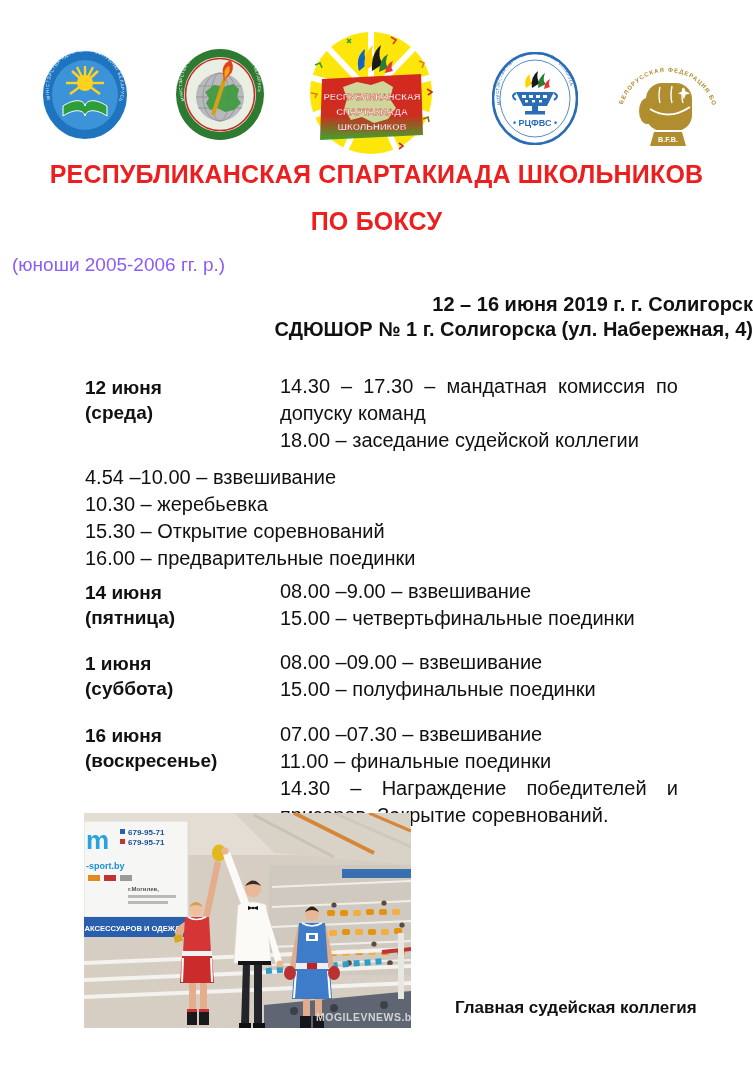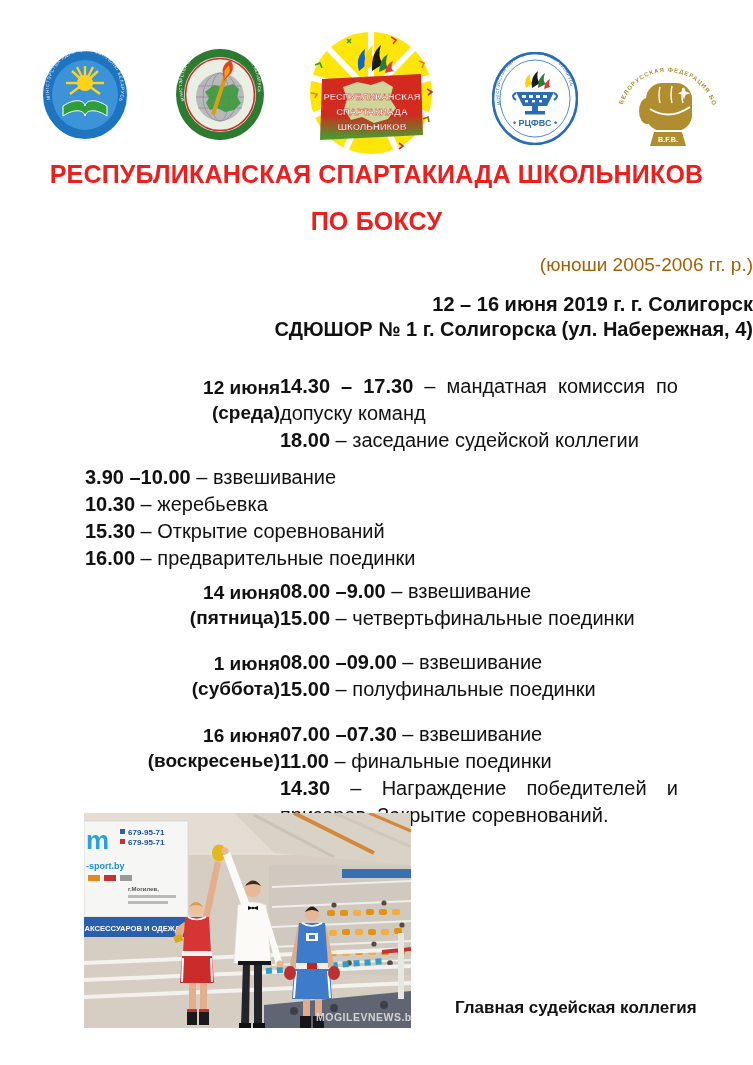--- a/index.html
+++ b/index.html
@@ -1,31 +1,31 @@
 <!DOCTYPE html>
 <html><head>
 <meta charset="utf-8">
 <style>
   html,body{margin:0;padding:0;background:#fff;}
   .page{position:relative;width:753px;height:1065px;background:#ffffff;
         font-family:"Liberation Sans",sans-serif;color:#111;overflow:hidden;}
   .abs{position:absolute;}
   
   .title-red{left:0;right:0;text-align:center;font-weight:bold;font-size:25px;color:#ED1E1E;letter-spacing:.2px;}
-  .subtitle{left:0;right:0;text-align:right;font-size:19px;color:#a16207;}
+  .subtitle{left:0;right:0;text-align:left;font-size:19px;color:#8b5cf6;padding-left:12px;}
   .info{left:0;right:0;text-align:right;font-size:20px;font-weight:bold;color:#111;padding-left:32px;}
   
   .schedule{position:absolute;left:85px;top:373px;width:633px;}
   .srow{display:flex;}
   .srow.r0{margin-bottom:10px}.srow.r1{margin-bottom:6px}.srow.r2{margin-bottom:17px}
   .srow.r3{margin-bottom:18px}.srow.r4{margin-bottom:0}
-  .datecol{width:195px;flex:0 0 195px;text-align:right;font-weight:bold;font-size:19px;line-height:25px;padding-top:2px;}
+  .datecol{width:195px;flex:0 0 195px;text-align:left;font-weight:bold;font-size:19px;line-height:25px;padding-top:2px;}
   .evcol{width:398px;flex:0 0 398px;font-size:20px;line-height:27px;}
   .ev{margin:0;text-align:justify;}
-  .ev b{font-weight:bold;margin-top:46px;}
+  .ev b{font-weight:normal;margin-top:46px;}
   
   .photo{left:84px;top:813px;width:327px;height:215px;}
   .caption{left:455px;top:998px;font-size:17px;font-weight:bold;color:#111;}
   svg{display:block;}
 </style>
 </head>
 <body>
 
 <div class="page">
 
@@ -200,21 +200,21 @@
           <div>12 июня</div>
           <div>(среда)</div>
         </div>
         <div class="evcol">
           <p class="ev"><b>14.30 – 17.30</b> – мандатная комиссия по допуску команд</p>
           <p class="ev"><b>18.00</b> – заседание судейской коллегии</p>
         </div>
       </div>
       <div class="srow r1">
         <div class="evcol">
-          <p class="ev"><b>3.90 –10.00</b> – взвешивание</p>
+          <p class="ev"><b>4.54 –10.00</b> – взвешивание</p>
           <p class="ev"><b>10.30</b> – жеребьевка</p>
           <p class="ev"><b>15.30</b> – Открытие соревнований</p>
           <p class="ev"><b>16.00</b> – предварительные поединки</p>
         </div>
       </div>
       <div class="srow r2">
         <div class="datecol">
           <div>14 июня</div>
           <div>(пятница)</div>
         </div>

